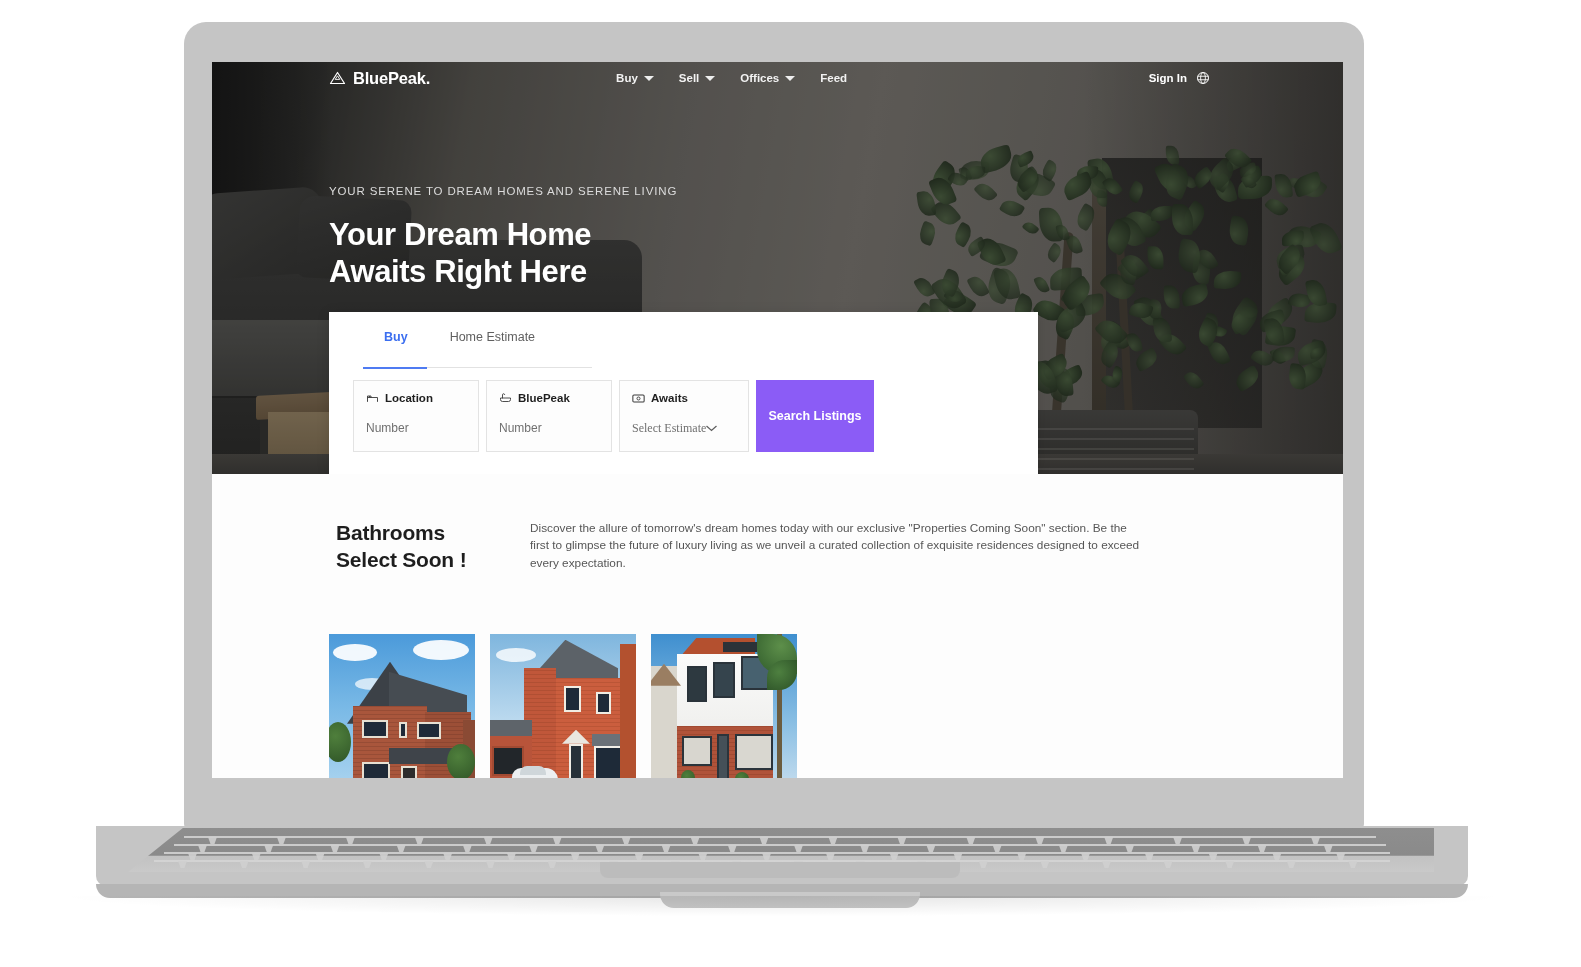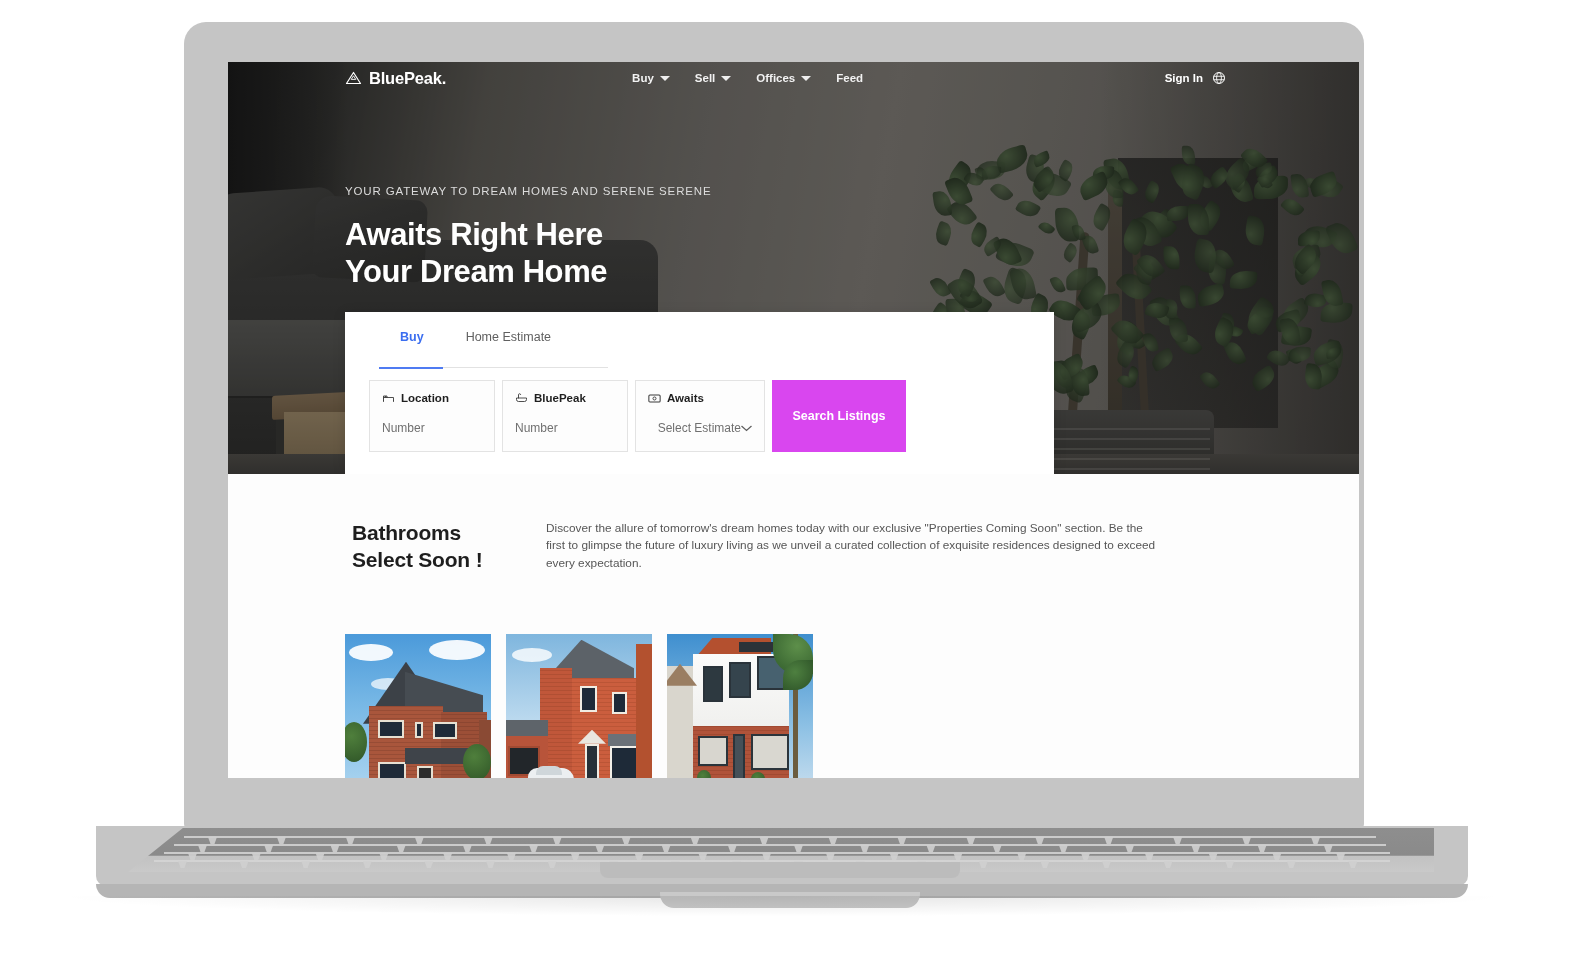--- a/index.html
+++ b/index.html
@@ -12,21 +12,21 @@
   .stage { position: relative; width: 1581px; height: 967px; background:#fff; }
 
   
   .laptop-lid {
     position: absolute; left: 184px; top: 22px;
     width: 1180px; height: 808px;
     background: #c5c5c5;
     border-radius: 22px 22px 6px 6px;
   }
   .laptop-screen {
-    position: absolute; left: 228px; top: 62px;
+    position: absolute; left: 212px; top: 62px;
     width: 1131px; height: 716px;
     background: #fdfdfd;
     overflow: hidden;
   }
   .laptop-base {
     position: absolute; left: 96px; top: 826px;
     width: 1372px; height: 60px;
     background: #c5c5c5;
     border-radius: 0 0 10px 10px;
   }
@@ -129,22 +129,22 @@
   .tabs { display:flex; padding:18px 0 0 34px; gap:0; }
   .tab { font-size:12.5px; padding:0 21px 10px; color:#606060; cursor:pointer; }
   .tab.active { color:#3b6ef0; font-weight:700; }
   .tabline { position:absolute; left:34px; top:55px; width:229px; height:1px; background:#e2e2e2; }
   .tabline-act { position:absolute; left:34px; top:54.5px; width:64px; height:2px; background:#4f7bf2; }
   .fields { position:absolute; left:24px; top:68px; display:flex; gap:7px; }
   .field { width:126px; height:72px; border:1px solid #e3e3e3; background:#fdfdfd; padding:11px 12px; }
   .field.wide { width:130px; }
   .flabel { display:flex; align-items:center; gap:6px; font-size:11.5px; font-weight:700; color:#1f1f1f; }
   .fval { margin-top:17px; font-size:12px; color:#707070; }
-  .fval.sel { display:flex; align-items:center; justify-content:flex-end; }
-  .searchbtn { width:134px; height:72px; background:#d946ef; color:#fff; border:none;
+  .fval.sel { display:flex; align-items:center; justify-content:flex-start;font-family:Liberation Serif, serif; }
+  .searchbtn { width:118px; height:72px; background:#8b5cf6; color:#fff; border:none;
     font-size:12.5px; font-weight:700; cursor:pointer; font-family:inherit; }
 
   
   .content { position:relative; background:#fdfdfd; padding-top:46px; }
   .intro { display:flex; padding-left:124px; padding-right:44px; }
   .intro-h { font-size:21px; font-weight:700; color:#1e1e1e; line-height:1.28; width:190px; letter-spacing:-.2px;}
   .intro-p { font-size:11.8px; color:#565656; line-height:1.48; margin-left:4px; max-width:612px; }
   .cards { display:flex; gap:15px; padding-left:117px; margin-top:60px; }
   .pcard { width:146px; height:152px; overflow:hidden; position:relative; }
   .pc-img { position:absolute; inset:0; }
@@ -383,24 +383,24 @@
             <span class="signin">Sign In</span>
             <svg width="14" height="14" viewBox="0 0 24 24">
               <circle cx="12" cy="12" r="9.4" fill="none" stroke="#fff" stroke-width="1.7"></circle>
               <ellipse cx="12" cy="12" rx="4.1" ry="9.4" fill="none" stroke="#fff" stroke-width="1.5"></ellipse>
               <path d="M2.8 9h18.4M2.8 15h18.4" stroke="#fff" stroke-width="1.5"></path>
             </svg>
           </div>
         </div>
 
         <div class="hero-copy">
-          <div class="eyebrow">YOUR GATEWAY TO DREAM HOMES AND SERENE SERENE</div>
+          <div class="eyebrow">YOUR SERENE TO DREAM HOMES AND SERENE LIVING</div>
           <div class="h1">
+            <div>Your Dream Home</div>
             <div>Awaits Right Here</div>
-            <div>Your Dream Home</div>
           </div>
         </div>
 
         <div class="searchcard">
           <div class="tabs">
             <div class="tab active">Buy</div>
             <div class="tab">Home Estimate</div>
           </div>
           <div class="tabline"></div>
           <div class="tabline-act"></div>

